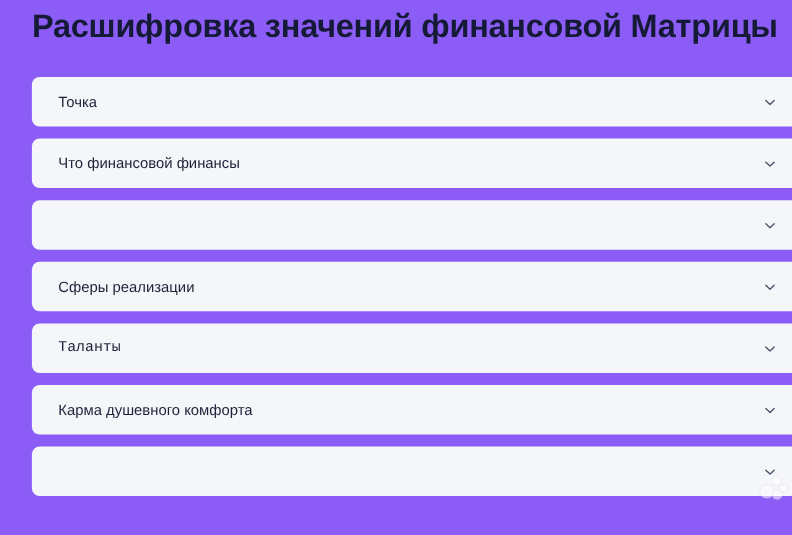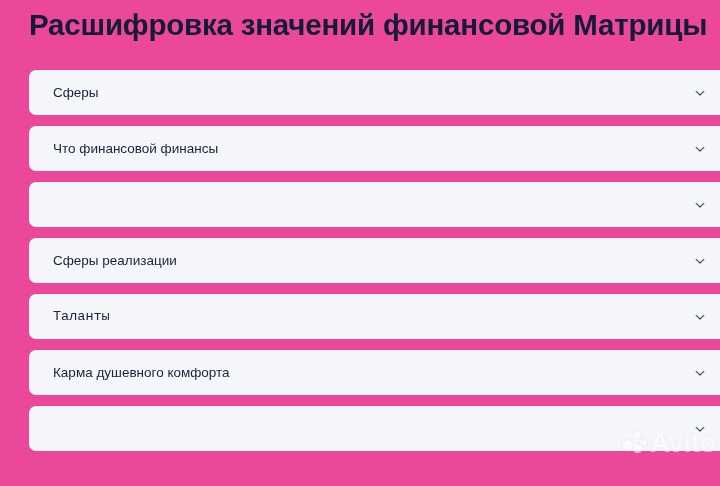--- a/index.html
+++ b/index.html
@@ -14,21 +14,21 @@
   body {
     background: #ffffff;
     font-family: "Liberation Sans", "DejaVu Sans", sans-serif;
     -webkit-font-smoothing: antialiased;
   }
 
   .page {
     position: relative;
     width: 720px;
     height: 486px;
-    background: #ec4899;
+    background: #8b5cf6;
     overflow: hidden;
   }
 
   
   .page-title {
     position: absolute;
     left: 29px;
     top: 7px;
     width: 700px;
     font-size: 29.5px;
@@ -128,21 +128,21 @@
 </style>
 </head>
 <body>
 
 <div class="page">
 
   <h1 class="page-title">Расшифровка значений финансовой Матрицы</h1>
 
   <div class="accordion" id="accordion-list">
       <div class="accordion-item" style="background: rgb(245, 246, 250);">
-        <span class="accordion-label" style="color: rgb(28, 34, 56);">Сферы</span>
+        <span class="accordion-label" style="color: rgb(28, 34, 56);">Точка</span>
         <span class="chevron-icon">
           <svg viewBox="0 0 12 12" fill="none" aria-hidden="true">
             <path d="M2.2 4.4 L6 8 L9.8 4.4" stroke="currentColor" stroke-width="1.25" stroke-linecap="round" stroke-linejoin="round"></path>
           </svg>
         </span>
       </div>
       <div class="accordion-item" style="background: rgb(245, 246, 250);">
         <span class="accordion-label" style="color: rgb(28, 34, 56);">Что финансовой финансы</span>
         <span class="chevron-icon">
           <svg viewBox="0 0 12 12" fill="none" aria-hidden="true">
@@ -190,16 +190,15 @@
       </div>
     </div>
 
   <div class="watermark">
     <span class="watermark-mark">
       <i class="wm-c1"></i>
         <i class="wm-c2"></i>
         <i class="wm-c3"></i>
         <i class="wm-c4"></i>
     </span>
-    <span class="watermark-text">Avito</span>
   </div>
 
 </div>
 
 </body></html>

